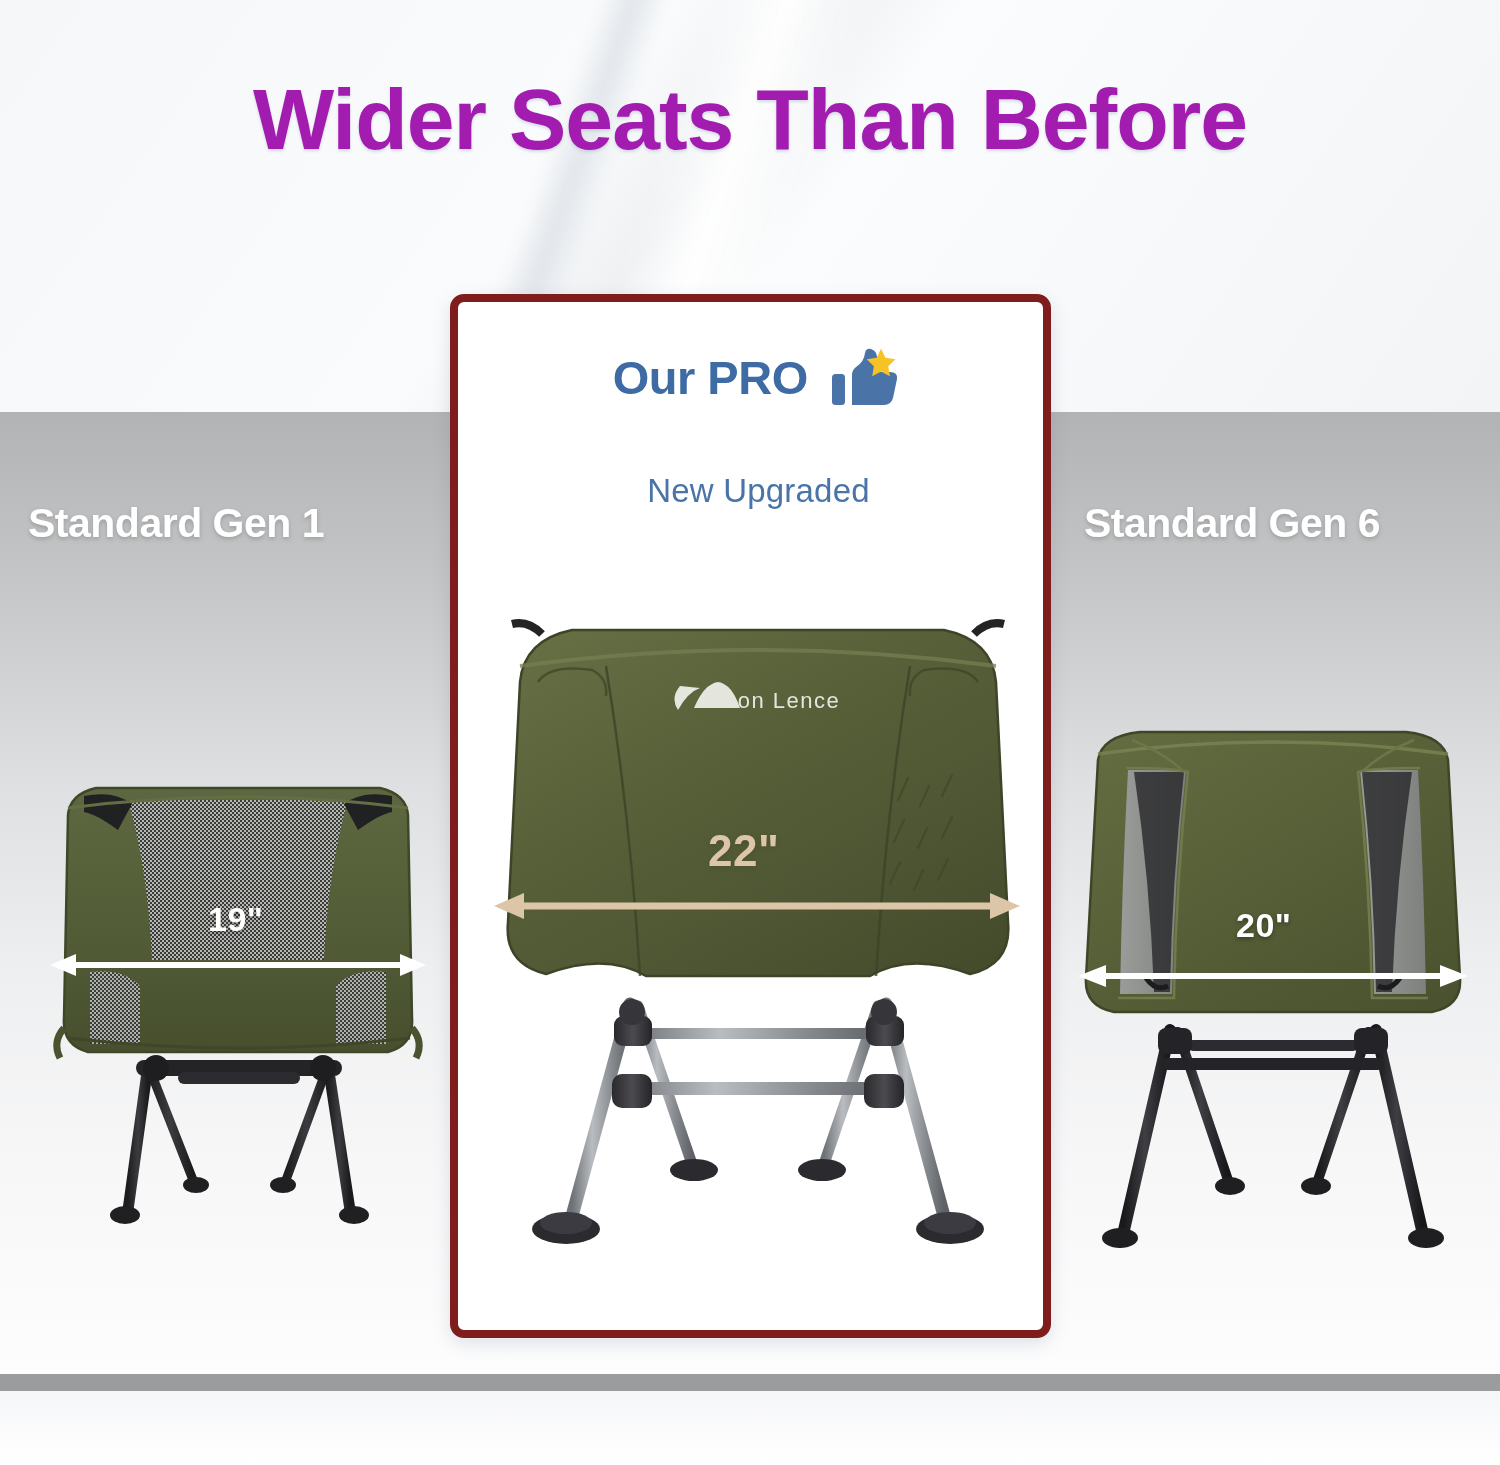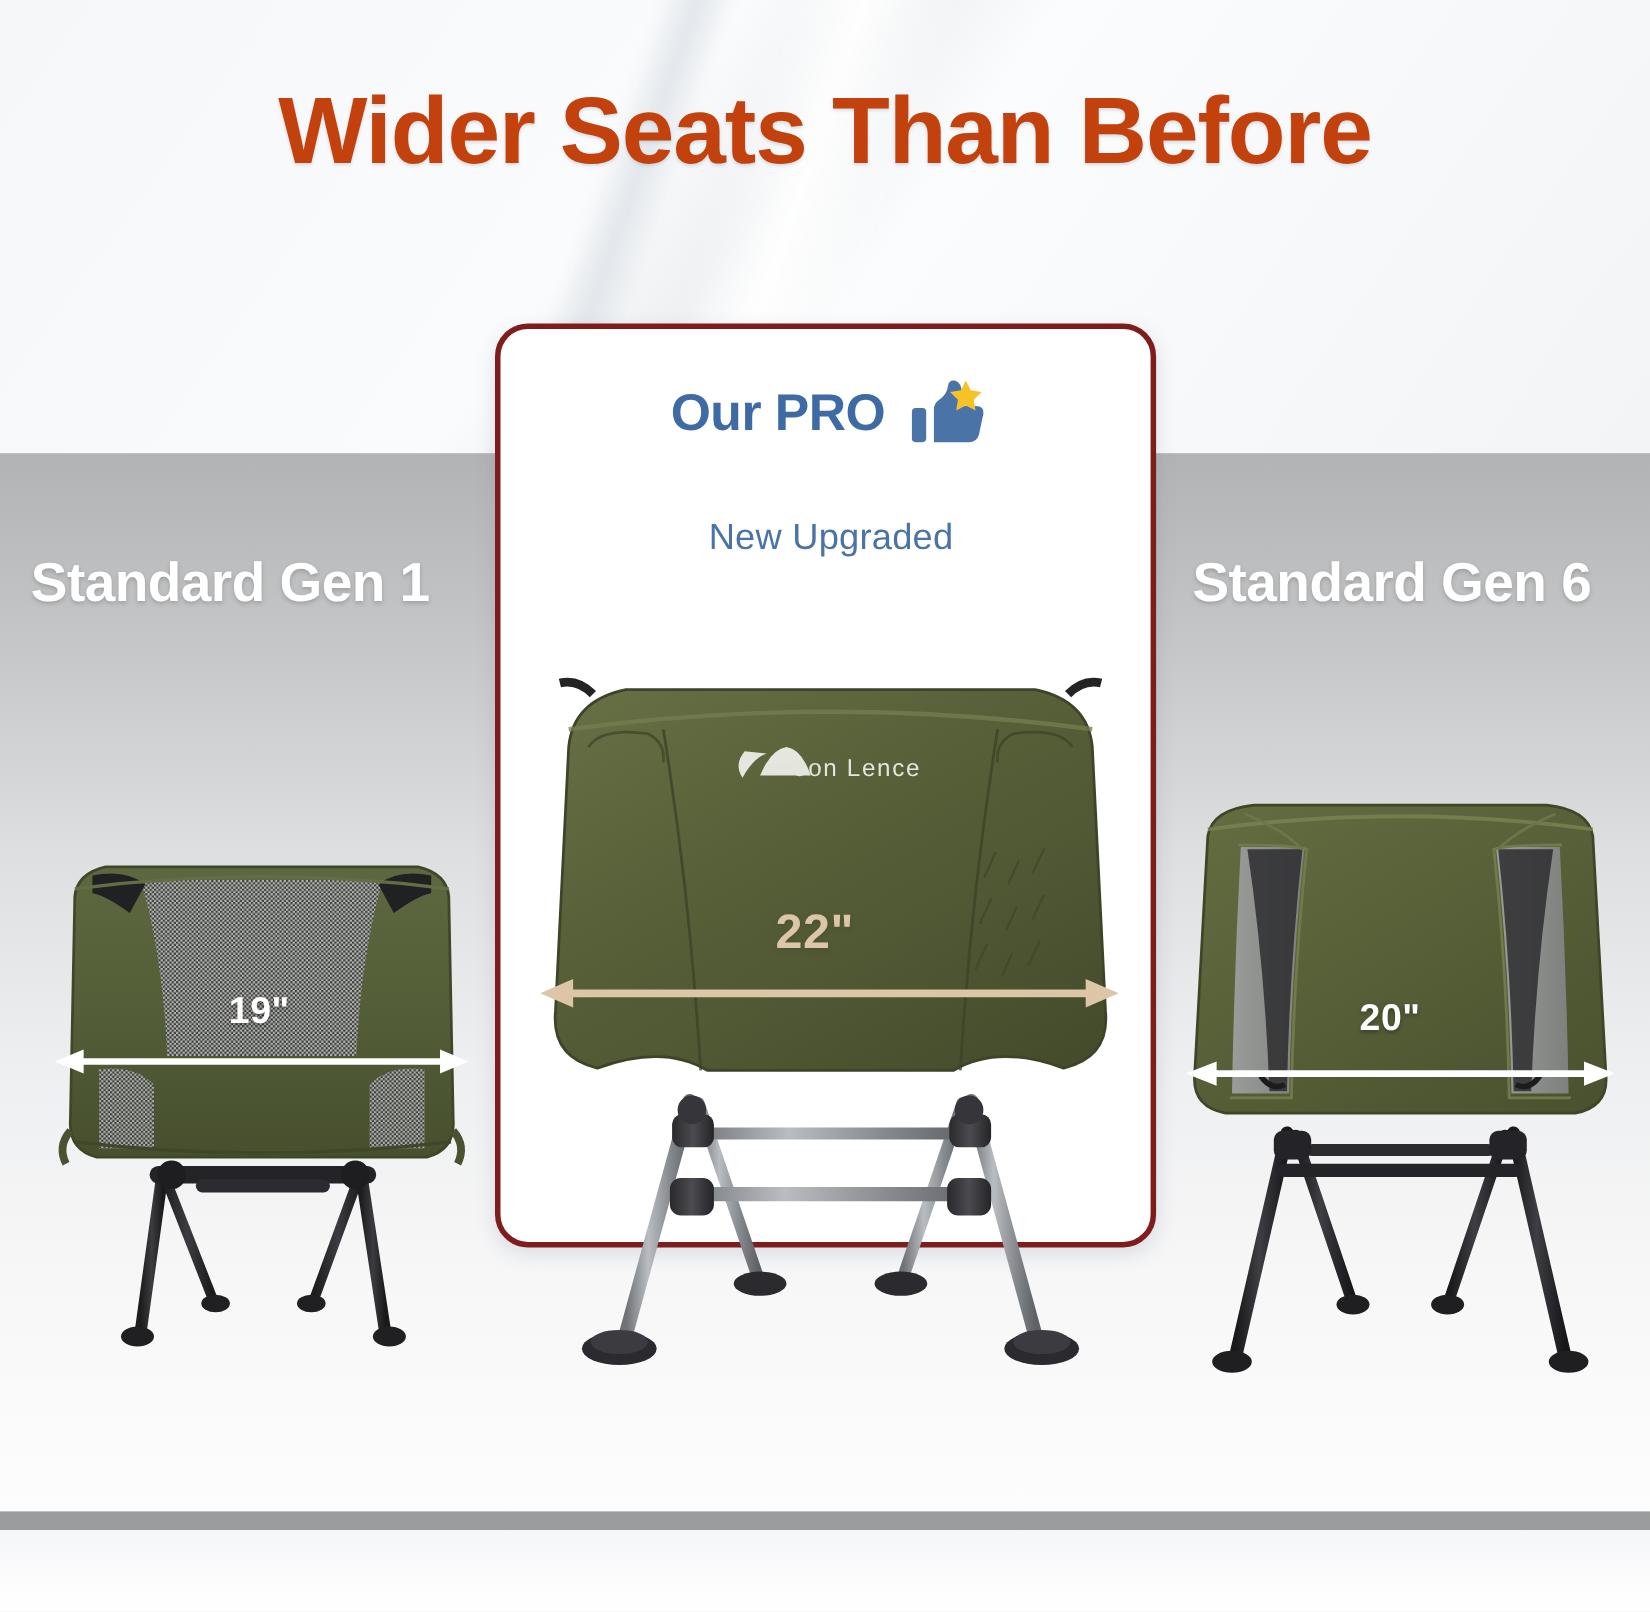--- a/index.html
+++ b/index.html
@@ -35,38 +35,38 @@
   }
   .bg-bottom{
     position:absolute;left:0;top:1391px;width:1500px;height:74px;
     background:linear-gradient(180deg,#f5f6f8 0%,#fcfcfd 60%,#ffffff 100%);
   }
 
   
   .headline{
     position:absolute;left:0;top:70px;width:1500px;text-align:center;
     font-size:86px;font-weight:bold;letter-spacing:-1px;
-    color:#c2410c;
+    color:#a21caf;
     text-shadow:0 2px 3px rgba(140,160,185,.35);
     white-space:nowrap;
   }
 
   
   .side-label{
-    position:absolute;font-size:50px;font-weight:bold;color:#ffffff;
+    position:absolute;font-size:41px;font-weight:bold;color:#ffffff;
     letter-spacing:-.5px;white-space:nowrap;
     text-shadow:0 2px 4px rgba(110,112,115,.45);
   }
   #lbl-gen1{left:28px;top:500px;}
   #lbl-gen3{left:1084px;top:500px;}
 
   
   .panel{
-    position:absolute;left:450px;top:294px;width:601px;height:840px;
-    background:#ffffff;border:5px solid #7f1d1d;border-radius:30px;
+    position:absolute;left:450px;top:294px;width:601px;height:1044px;
+    background:#ffffff;border:8px solid #7f1d1d;border-radius:14px;
     box-sizing:border-box;
     box-shadow:0 6px 18px rgba(90,110,140,.18);
   }
   .panel-title{
     position:absolute;left:0;top:44px;width:601px;text-align:center;
     font-size:47px;font-weight:bold;color:#3f6ba4;letter-spacing:-.5px;
     white-space:nowrap;
   }
   .panel-title .txt{vertical-align:middle;}
   .thumb-wrap{

